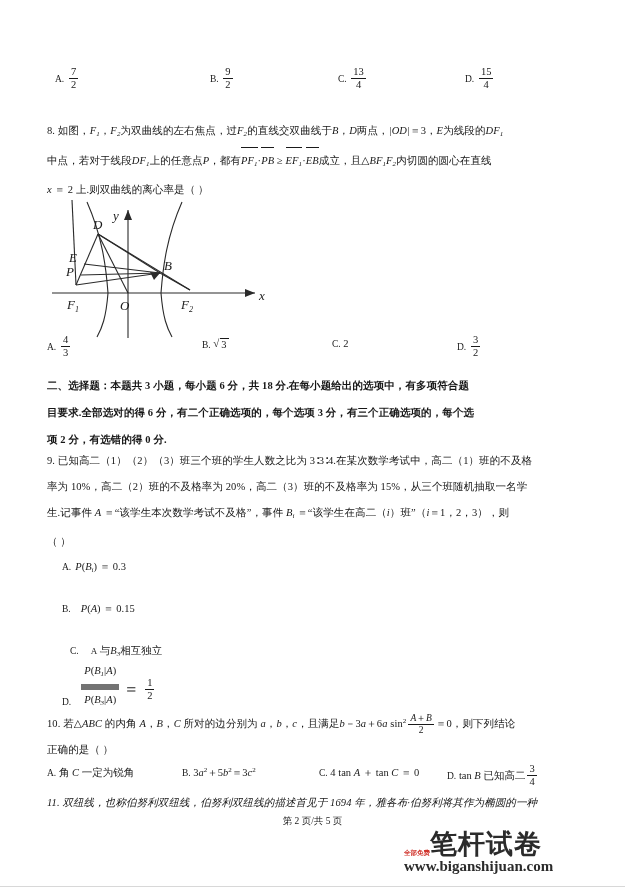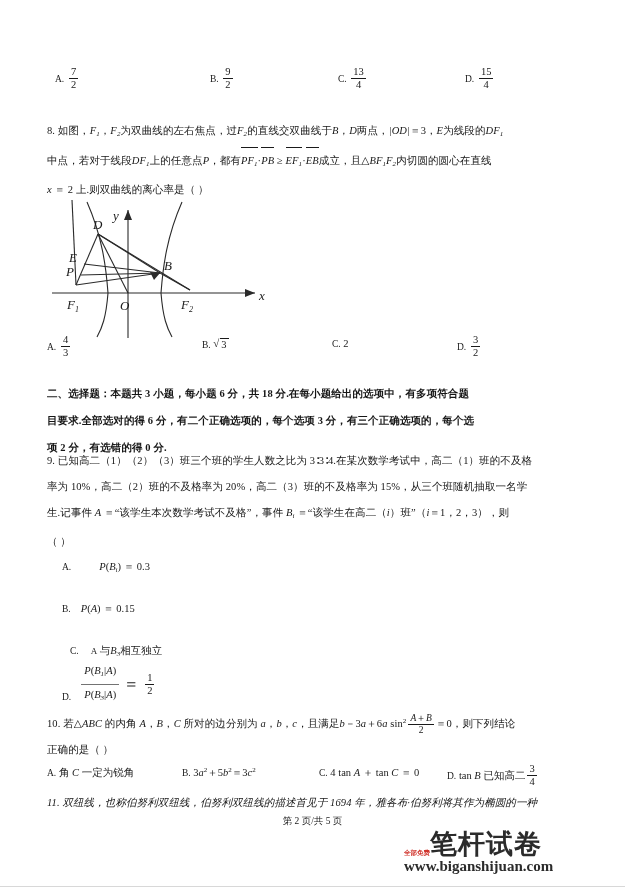--- a/index.html
+++ b/index.html
@@ -16,21 +16,21 @@
   
   .q {
     position:absolute;
     font-size:10.5px;
     line-height:26px;
     color:#161616;
     letter-spacing:0.1px;
   }
   .blk { position:absolute; }
   .ln { display:block; white-space:nowrap; }
-  .bold { font-weight:bold;margin-top:8px; }
+  .bold { font-weight:bold; }
 
   
   i.v { font-style:italic; font-family:"Liberation Serif",serif; }
   .sub { font-size:7px; vertical-align:-2px; font-style:italic; }
   .sup { font-size:7px; vertical-align:4px; }
 
   
   .frac {
     display:inline-block;
     vertical-align:-6px;
@@ -45,21 +45,21 @@
 
   
   .bigfrac {
     display:inline-block;
     vertical-align:-10px;
     text-align:center;
     line-height:17px;
     font-size:10.5px;
   }
   .bigfrac .num { display:block; padding:0 3px 1px 3px;text-align:right; }
-  .bigfrac .den { display:block; border-top:1px solid #737373; padding:1px 3px 0 3px; }
+  .bigfrac .den { display:block; border-top:6px solid #737373; padding:1px 3px 0 3px; }
 
   
   .sqrt { display:inline-block; position:relative; padding-left:7px; }
   .sqrt::before {
     content:"\221A";
     position:absolute; left:0; top:-1px; font-size:11px;
   }
   .sqrt .rad { border-top:1px solid #1a1a1a; padding:0 2px 0 1px; display:inline-block; }
 
   
@@ -237,21 +237,21 @@
     </span>
     <span class="ln">率为 10%，高二（2）班的不及格率为 20%，高二（3）班的不及格率为 15%，从三个班随机抽取一名学</span>
     <span class="ln">
       <span>生.记事件</span> <i class="v">A</i> <span>＝“该学生本次数学考试不及格”，事件</span> <i class="v">B</i><span class="sub">i</span> <span>＝“该学生在高二（</span><i class="v">i</i><span>）班”（</span><i class="v">i</i><span>＝1，2，3），则</span>
     </span>
     <span class="ln">（    ）</span>
   </div>
 
   <div class="blk" style="left:62px; top:556px;">
     <span class="optlabel">A.</span>
-    <span style="font-size:10.5px; margin-left:24px;">
+    <span style="font-size:10.5px; margin-left:0;">
       <i class="v">P</i>(<i class="v">B</i><span class="sub">i</span>) ＝ <span>0.3</span>
     </span>
   </div>
   <div class="blk" style="left:62px; top:598px;">
     <span class="optlabel">B.</span>
     <span style="font-size:10.5px; margin-left:6px;">
       <i class="v">P</i>(<i class="v">A</i>) ＝ <span>0.15</span>
     </span>
   </div>
   <div class="blk" style="left:70px; top:640px;">

